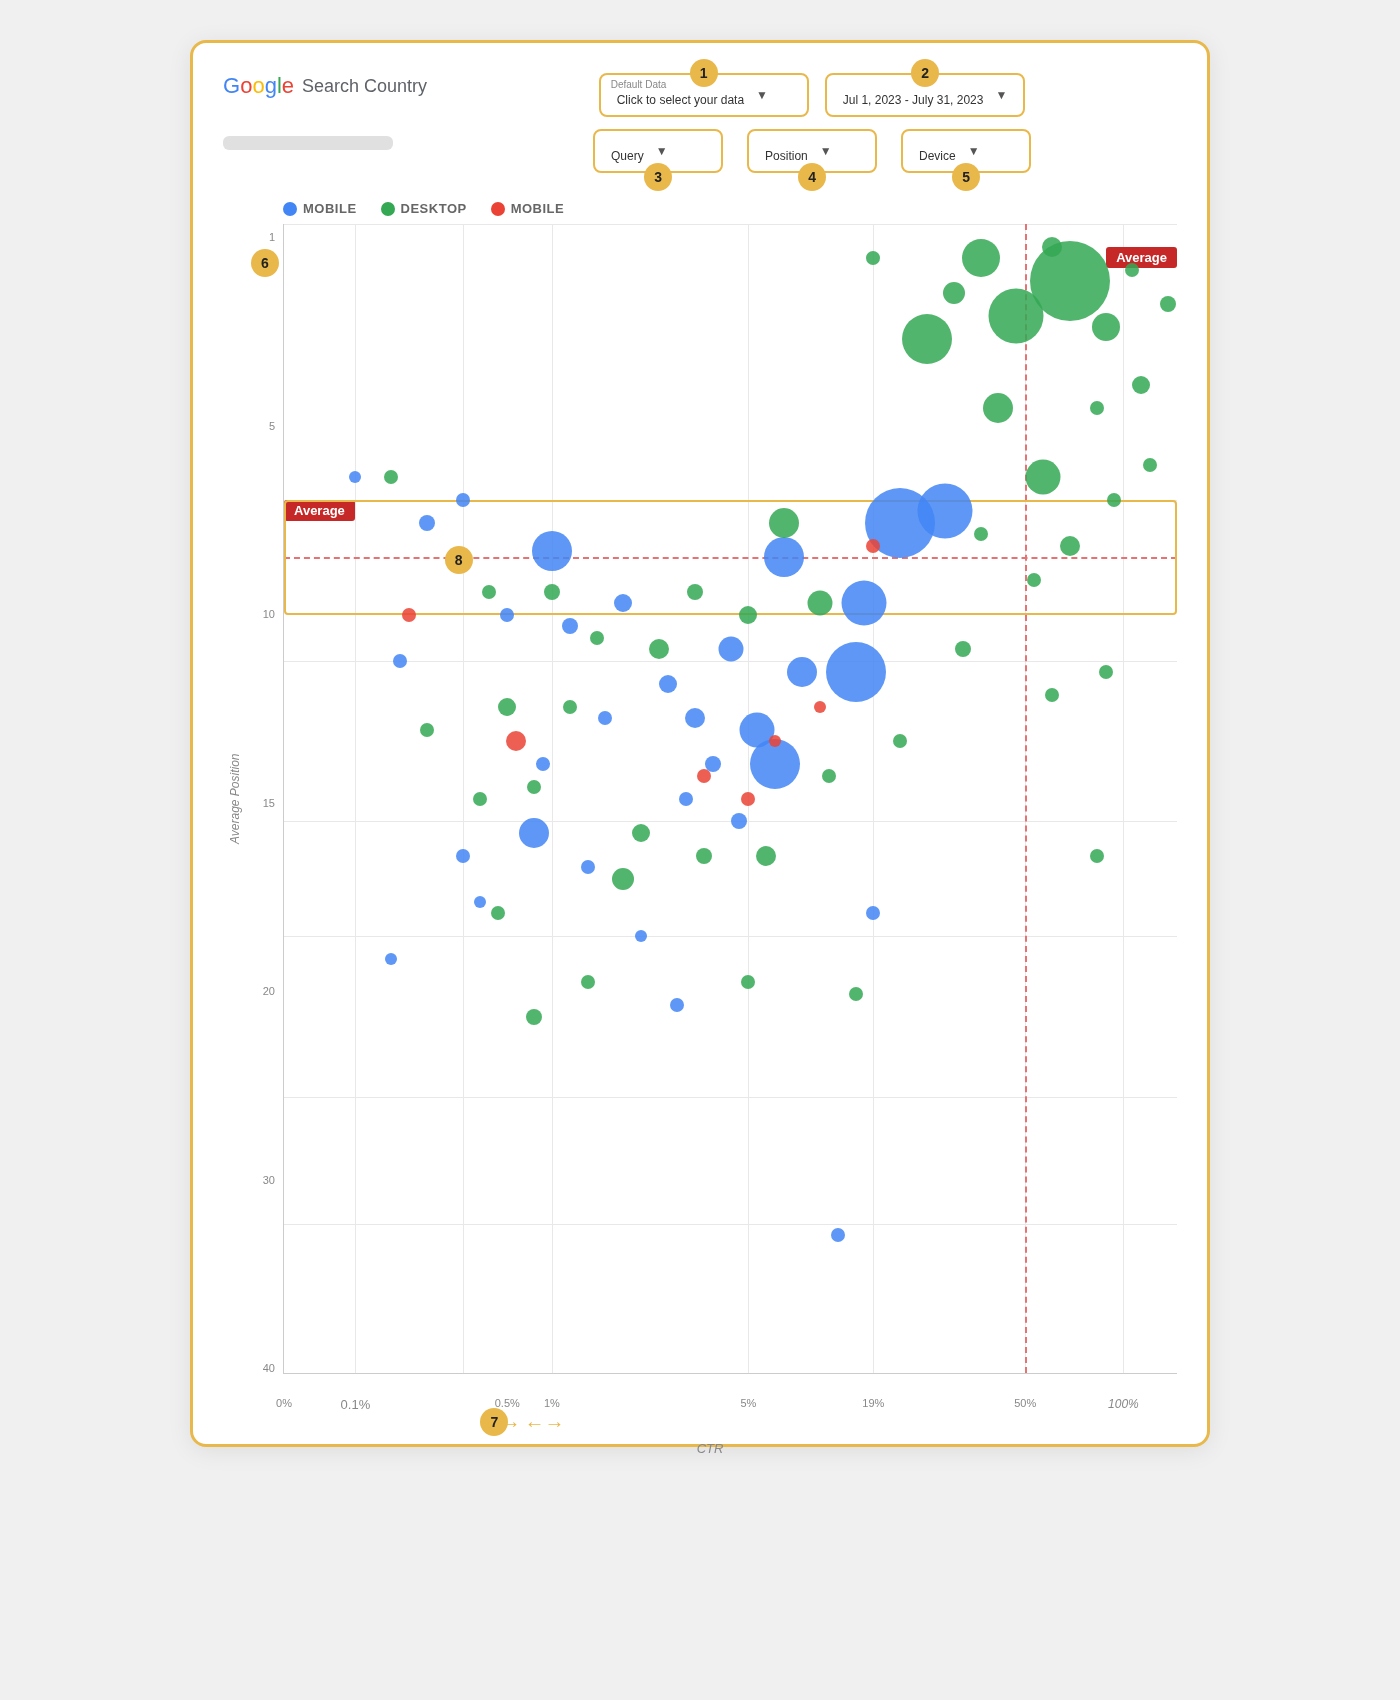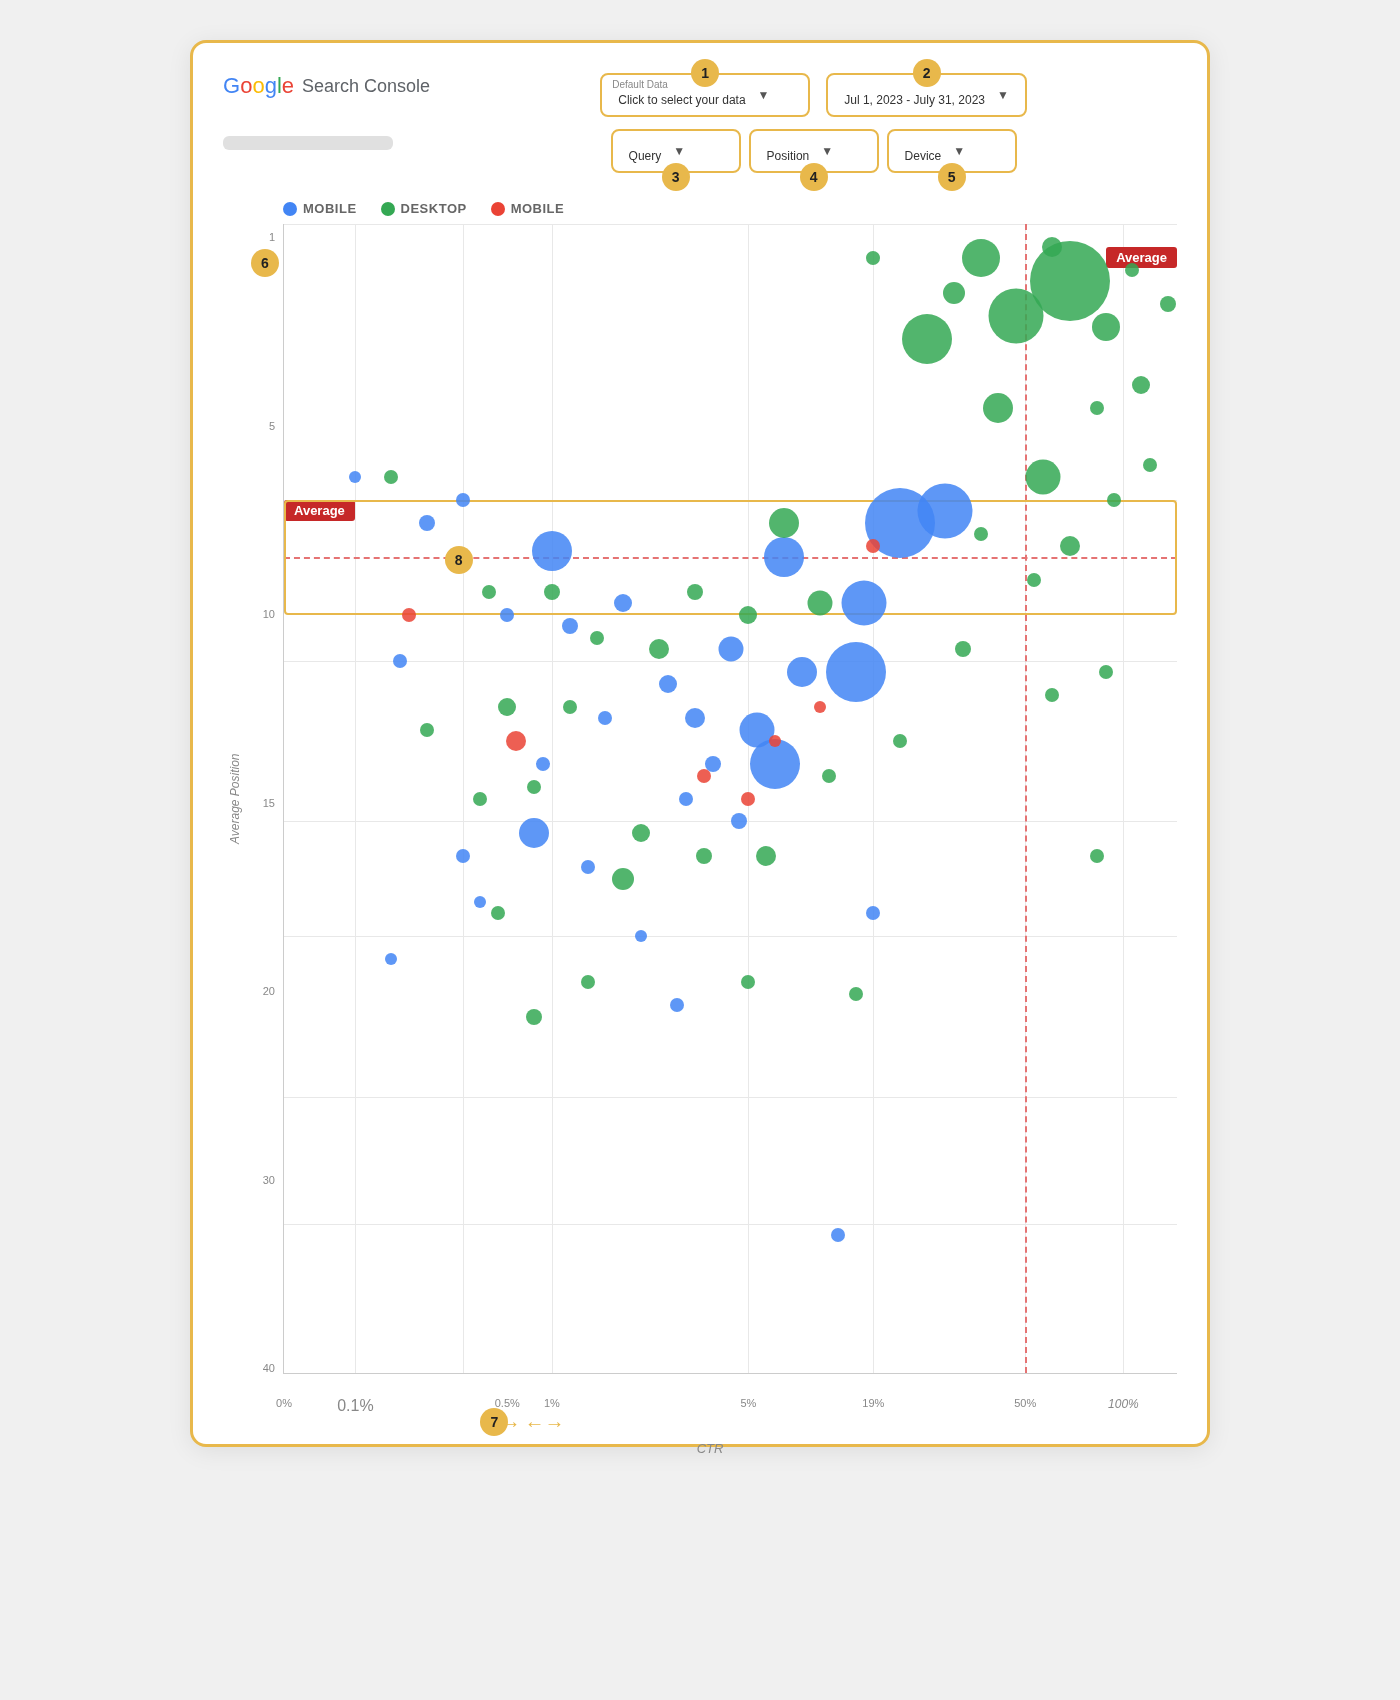--- a/index.html
+++ b/index.html
@@ -64,21 +64,21 @@
       flex: 1;
     }
     .controls-row1 {
       display: flex;
       gap: 16px;
       align-items: center;
       justify-content: center;
     }
     .controls-row2 {
       display: flex;
-      gap: 8px;
+      gap: 24px;
       align-items: flex-end;
       justify-content: center;
     }
     .dropdown-btn {
       border: 2px solid #e8b84b;
       border-radius: 8px;
       background: #fff;
       cursor: pointer;
       display: flex;
       align-items: center;
@@ -287,21 +287,21 @@
 <body>
 
 <div class="card">
 
   <div class="header">
     <div class="logo-area">
       <div class="logo">
         <span>
           <span class="g-blue">G</span><span class="g-red">o</span><span class="g-yellow">o</span><span class="g-blue">g</span><span class="g-green">l</span><span class="g-red">e</span>
         </span>
-        <span class="logo-sc">Search Console</span>
+        <span class="logo-sc">Search Country</span>
       </div>
       <div class="logo-subtitle"></div>
     </div>
 
     <div class="controls-top">
       <div class="controls-row1">
 
         <div class="wrapper-1">
           <div class="badge badge-1">1</div>
           <button class="dropdown-btn btn-data">
@@ -498,21 +498,21 @@
         <div class="bubble" style="background:#EA4335; width:14px; height:14px; left:14%; top:34%;"></div>
         <div class="bubble" style="background:#EA4335; width:20px; height:20px; left:26%; top:45%;"></div>
         <div class="bubble" style="background:#EA4335; width:14px; height:14px; left:47%; top:48%;"></div>
         <div class="bubble" style="background:#EA4335; width:14px; height:14px; left:52%; top:50%;"></div>
         <div class="bubble" style="background:#EA4335; width:12px; height:12px; left:55%; top:45%;"></div>
         <div class="bubble" style="background:#EA4335; width:14px; height:14px; left:66%; top:28%;"></div>
         <div class="bubble" style="background:#EA4335; width:12px; height:12px; left:60%; top:42%;"></div>
 
         <div style="position:absolute; bottom:-24px; left:0; right:0;">
           <span style="position:absolute; left:0; font-size:11px; color:#888; transform:translateX(-50%);">0%</span>
-          <span style="position:absolute; left:8%; font-size:16px; color:#888; transform:translateX(-50%);">0.1%</span>
+          <span style="position:absolute; left:8%; font-size:13px; color:#888; transform:translateX(-50%);">0.1%</span>
           <span style="position:absolute; left:25%; font-size:11px; color:#888; transform:translateX(-50%);">0.5%</span>
           <span style="position:absolute; left:30%; font-size:11px; color:#888; transform:translateX(-50%);">1%</span>
           <span style="position:absolute; left:52%; font-size:11px; color:#888; transform:translateX(-50%);">5%</span>
           <span style="position:absolute; left:66%; font-size:11px; color:#888; transform:translateX(-50%);">19%</span>
           <span style="position:absolute; left:83%; font-size:11px; color:#888; transform:translateX(-50%);">50%</span>
           <span style="position:absolute; left:94%; font-size:12px; color:#888; transform:translateX(-50%);font-style:italic;">100%</span>
         </div>
 
         <div style="position:absolute; bottom:-60px; left:22%; display:flex; align-items:center; gap:4px; z-index:20;">
           <span style="color:#e8b84b; font-size:20px; font-weight:bold;">←→</span>

